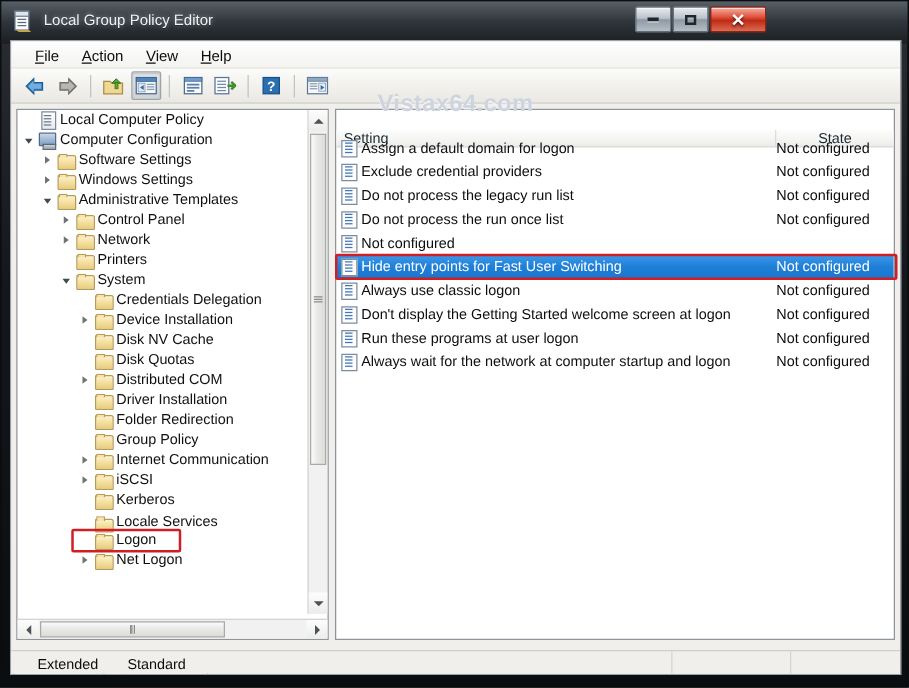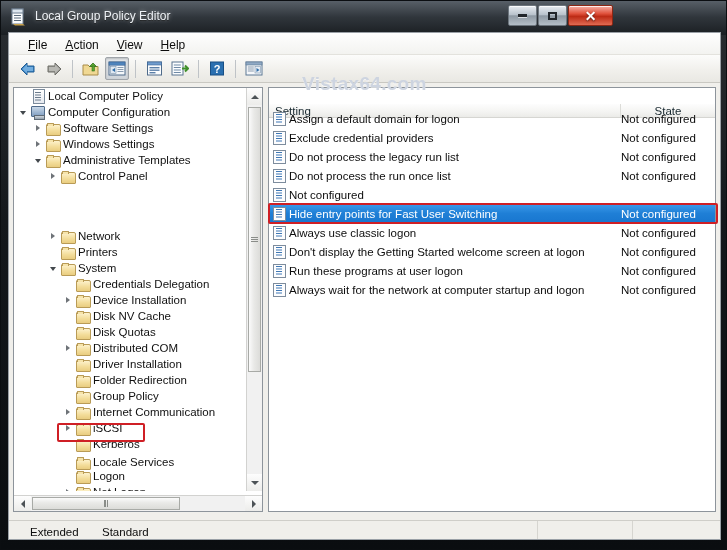--- a/index.html
+++ b/index.html
@@ -491,21 +491,21 @@
             </div>
             <div class="tnode" style="padding-left: 32px;">
               <span class="twist">
                 <span class="tri-c"></span>
               </span>
               <span class="ticon">
                 <span class="folder"></span>
               </span>
               <span class="tlabel">Control Panel</span>
             </div>
-            <div class="tnode" style="padding-left: 32px; margin-top: 44px;">
+            <div class="tnode" style="padding-left: 32px;">
               <span class="twist">
                 <span class="tri-c"></span>
               </span>
               <span class="ticon">
                 <span class="folder"></span>
               </span>
               <span class="tlabel">Network</span>
             </div>
             <div class="tnode" style="padding-left: 32px;">
               <span class="twist"></span>

